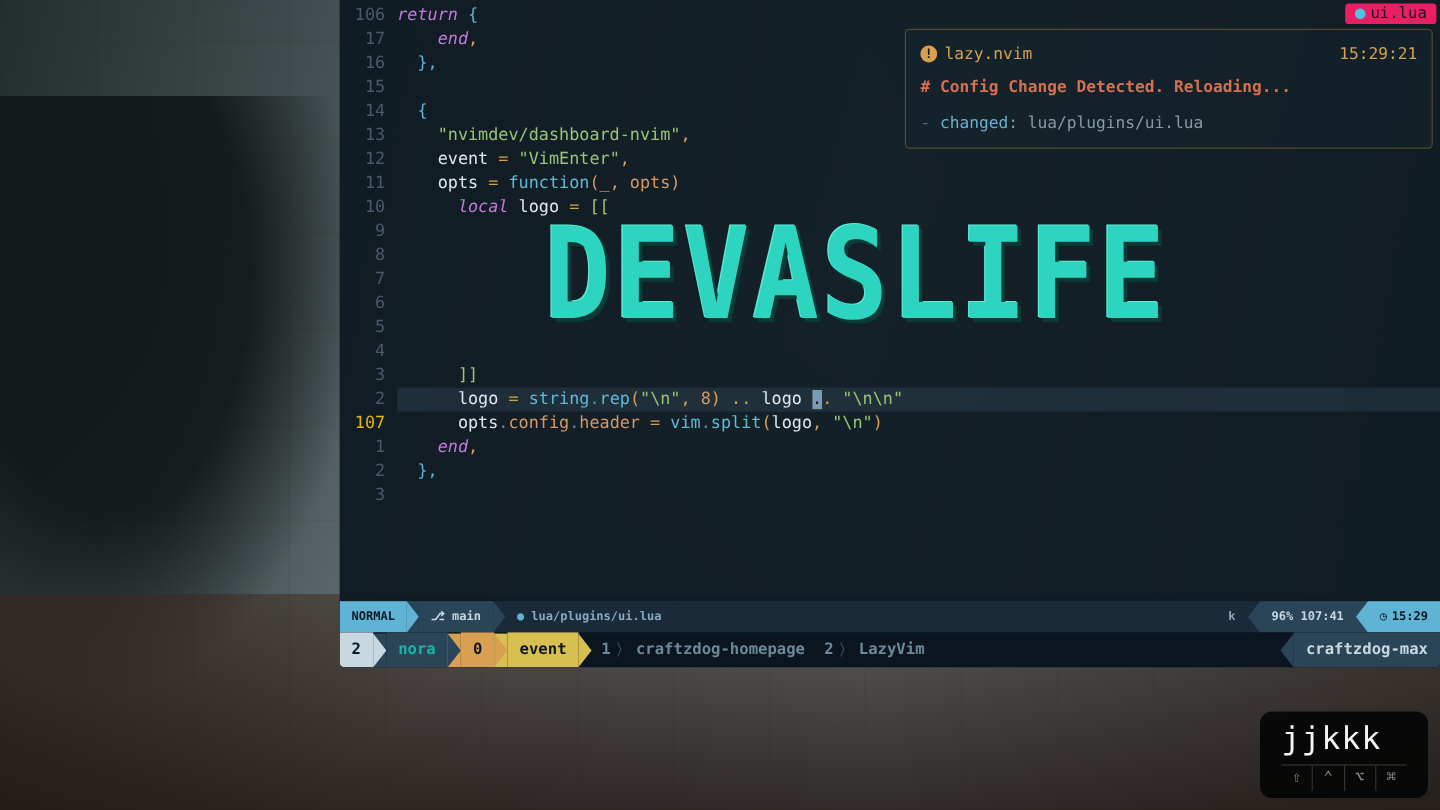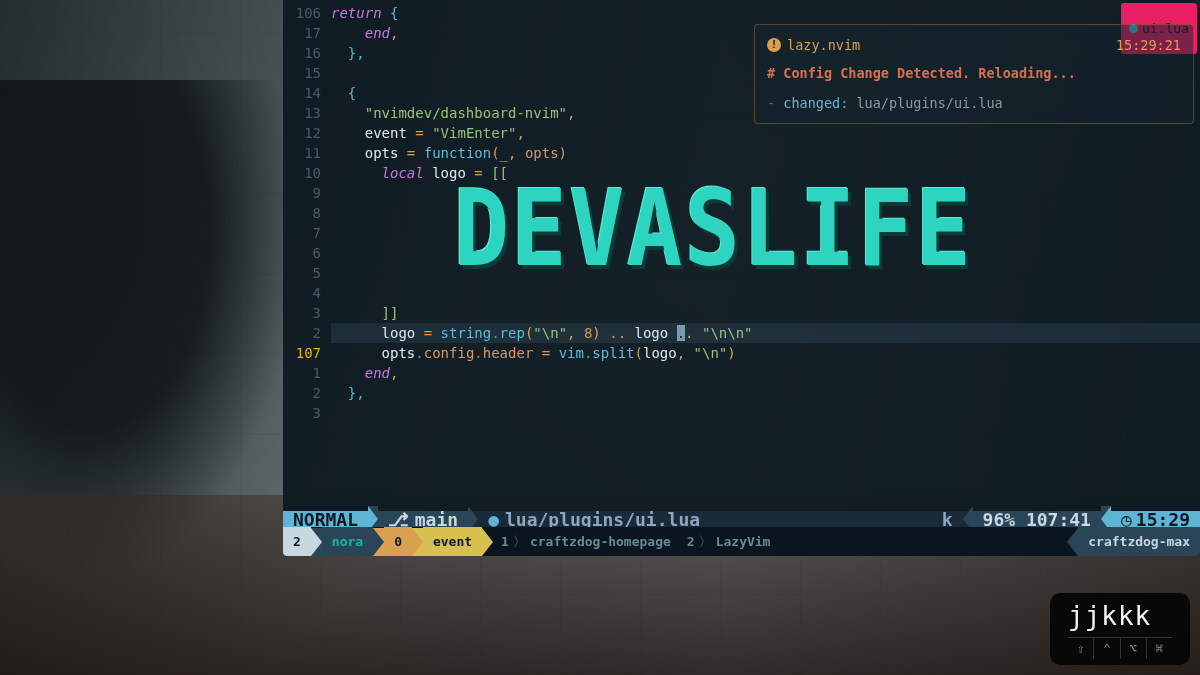--- a/index.html
+++ b/index.html
@@ -39,21 +39,21 @@
     position: absolute;
     left: 283px; top: 0;
     width: 917px; height: 556px;
     background: rgba(13, 24, 32, 0.94);
     border-radius: 0 0 4px 4px;
     overflow: hidden;
   }
   .filename-tab {
     position: absolute; top: 3px; right: 3px;
     background: #e91e63; color: #0d1820;
-    padding: 18px 8px; font-size: 13px;
+    padding: 1px 8px; font-size: 13px;
     border-radius: 3px; font-weight: 500;
     display:flex; align-items:center; gap:4px;
   }
   .filename-tab .dot { width:9px; height:9px; background:#4fc3e0; border-radius:50%; }
 
   .editor-body {
     position:absolute; top:3px; left:0; right:0; bottom:58px;
     display:flex;
   }
   .gutter {
@@ -104,23 +104,23 @@
   .notify-head { display:flex; justify-content:space-between; color:#d8a050; }
   .notify-head .icon { display:inline-flex; align-items:center; gap:6px; }
   .notify-head .circle-bang { width:14px;height:14px;border-radius:50%;background:#d8a050;color:#0d1820;font-size:11px;display:inline-flex;align-items:center;justify-content:center;font-weight:bold;}
   .notify-msg { color:#d87050; font-weight:600; margin-top:4px; }
   .notify-file { color:#8a9aa8; margin-top:6px; }
   .notify-file .dash { color:#5a6a7a; }
   .notify-file .key { color:#6db0d0; }
 
   
   .status {
-    position:absolute; left:0; right:0; bottom:29px; height:16px;
+    position:absolute; left:0; right:0; bottom:29px; height:26px;
     background: #1a2a38; display:flex; align-items:center;
-    font-size:18px;
+    font-size:10px;
   }
   .seg { height:100%; display:flex; align-items:center; padding:0 10px; position:relative; font-weight:600; }
   .seg.mode { background:#5fb3d4; color:#0d1820; }
   .seg.branch { background:#2a4558; color:#c8d8e0; }
   .seg.file { background:#1a2a38; color:#8aa8c0; flex:0 0 auto; }
   .seg.spacer { flex:1; background:#1a2a38; }
   .seg.right { background:#1a2a38; color:#8aa8c0; }
   .seg.pct { background:#2a4558; color:#c8d8e0; }
   .seg.clock { background:#5fb3d4; color:#0d1820; }
   .arrow-r { width:0;height:0;border-top:13px solid transparent;border-bottom:13px solid transparent; }

